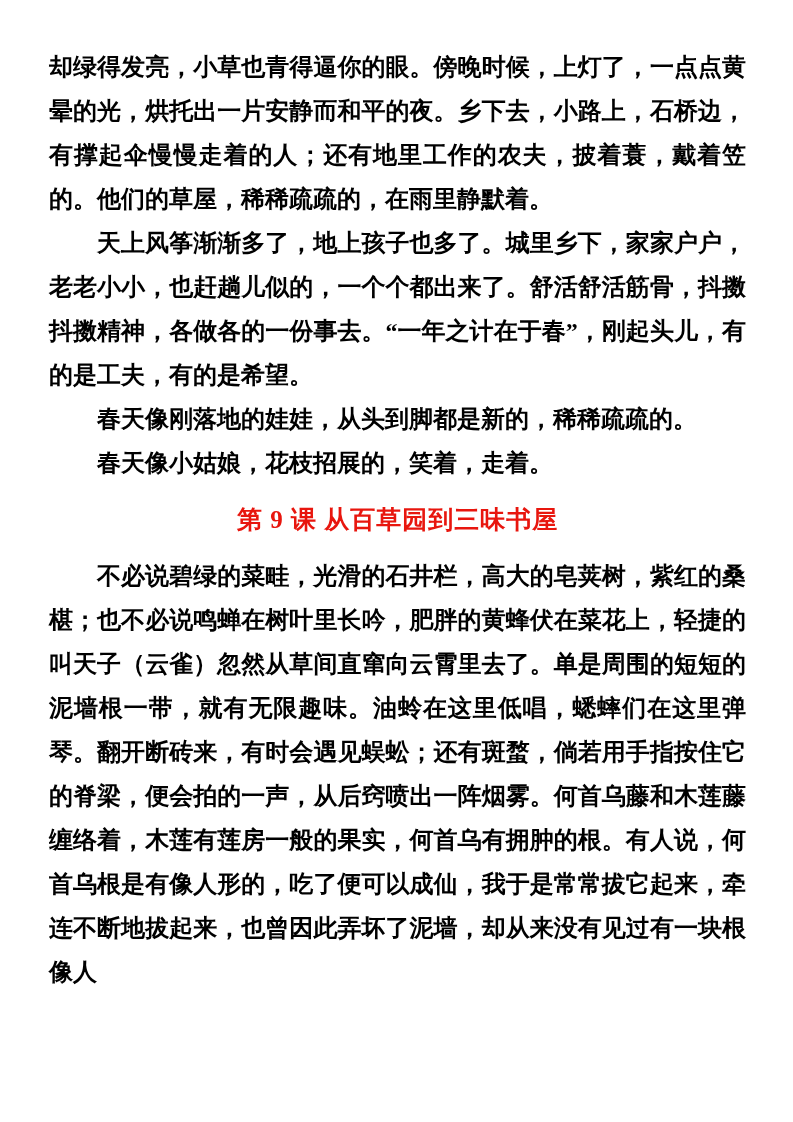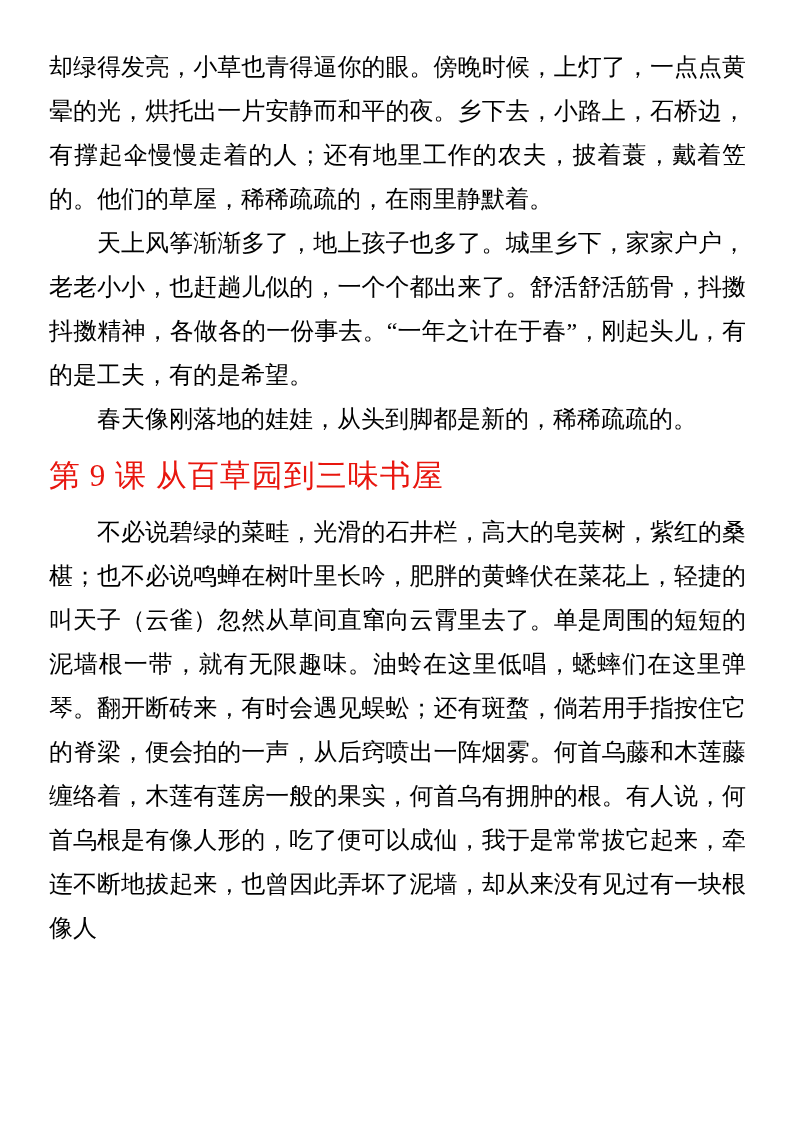--- a/index.html
+++ b/index.html
@@ -11,40 +11,41 @@
     margin: 0 auto;
     background: #ffffff;
     overflow: hidden;
     padding: 45px 47px 0 49px;
     font-family: "Liberation Serif", "DejaVu Serif", serif;
     color: #000000;
   }
   .para {
     font-size: 24px;
     line-height: 44px;
-    font-weight: 400;
+    font-weight: 700;
     text-align: justify;
     text-indent: 2em;
     letter-spacing: 0;
   }
   .para.no-indent {
     text-indent: 0;
   }
   .heading {
-    font-size: 31px;
+    font-size: 25px;
     line-height: 44px;
-    font-weight: 400;
+    font-weight: 700;
     color: #e8160e;
-    text-align: left;
+    text-align: center;
     margin: 13px 0 12px 0;
     letter-spacing: 1px;
   }
 </style>
 </head>
 <body>
 
 <div class="page">
   <p class="para no-indent">却绿得发亮，小草也青得逼你的眼。傍晚时候，上灯了，一点点黄晕的光，烘托出一片安静而和平的夜。乡下去，小路上，石桥边，有撑起伞慢慢走着的人；还有地里工作的农夫，披着蓑，戴着笠的。他们的草屋，稀稀疏疏的，在雨里静默着。</p>
   <p class="para">天上风筝渐渐多了，地上孩子也多了。城里乡下，家家户户，老老小小，也赶趟儿似的，一个个都出来了。舒活舒活筋骨，抖擞抖擞精神，各做各的一份事去。“一年之计在于春”，刚起头儿，有的是工夫，有的是希望。</p>
   <p class="para">春天像刚落地的娃娃，从头到脚都是新的，稀稀疏疏的。</p>
+  <p class="para">春天像小姑娘，花枝招展的，笑着，走着。</p>
   <h2 class="heading">第 9 课 从百草园到三味书屋</h2>
   <p class="para">不必说碧绿的菜畦，光滑的石井栏，高大的皂荚树，紫红的桑椹；也不必说鸣蝉在树叶里长吟，肥胖的黄蜂伏在菜花上，轻捷的叫天子（云雀）忽然从草间直窜向云霄里去了。单是周围的短短的泥墙根一带，就有无限趣味。油蛉在这里低唱，蟋蟀们在这里弹琴。翻开断砖来，有时会遇见蜈蚣；还有斑蝥，倘若用手指按住它的脊梁，便会拍的一声，从后窍喷出一阵烟雾。何首乌藤和木莲藤缠络着，木莲有莲房一般的果实，何首乌有拥肿的根。有人说，何首乌根是有像人形的，吃了便可以成仙，我于是常常拔它起来，牵连不断地拔起来，也曾因此弄坏了泥墙，却从来没有见过有一块根像人</p>
 </div>
 
 </body></html>

